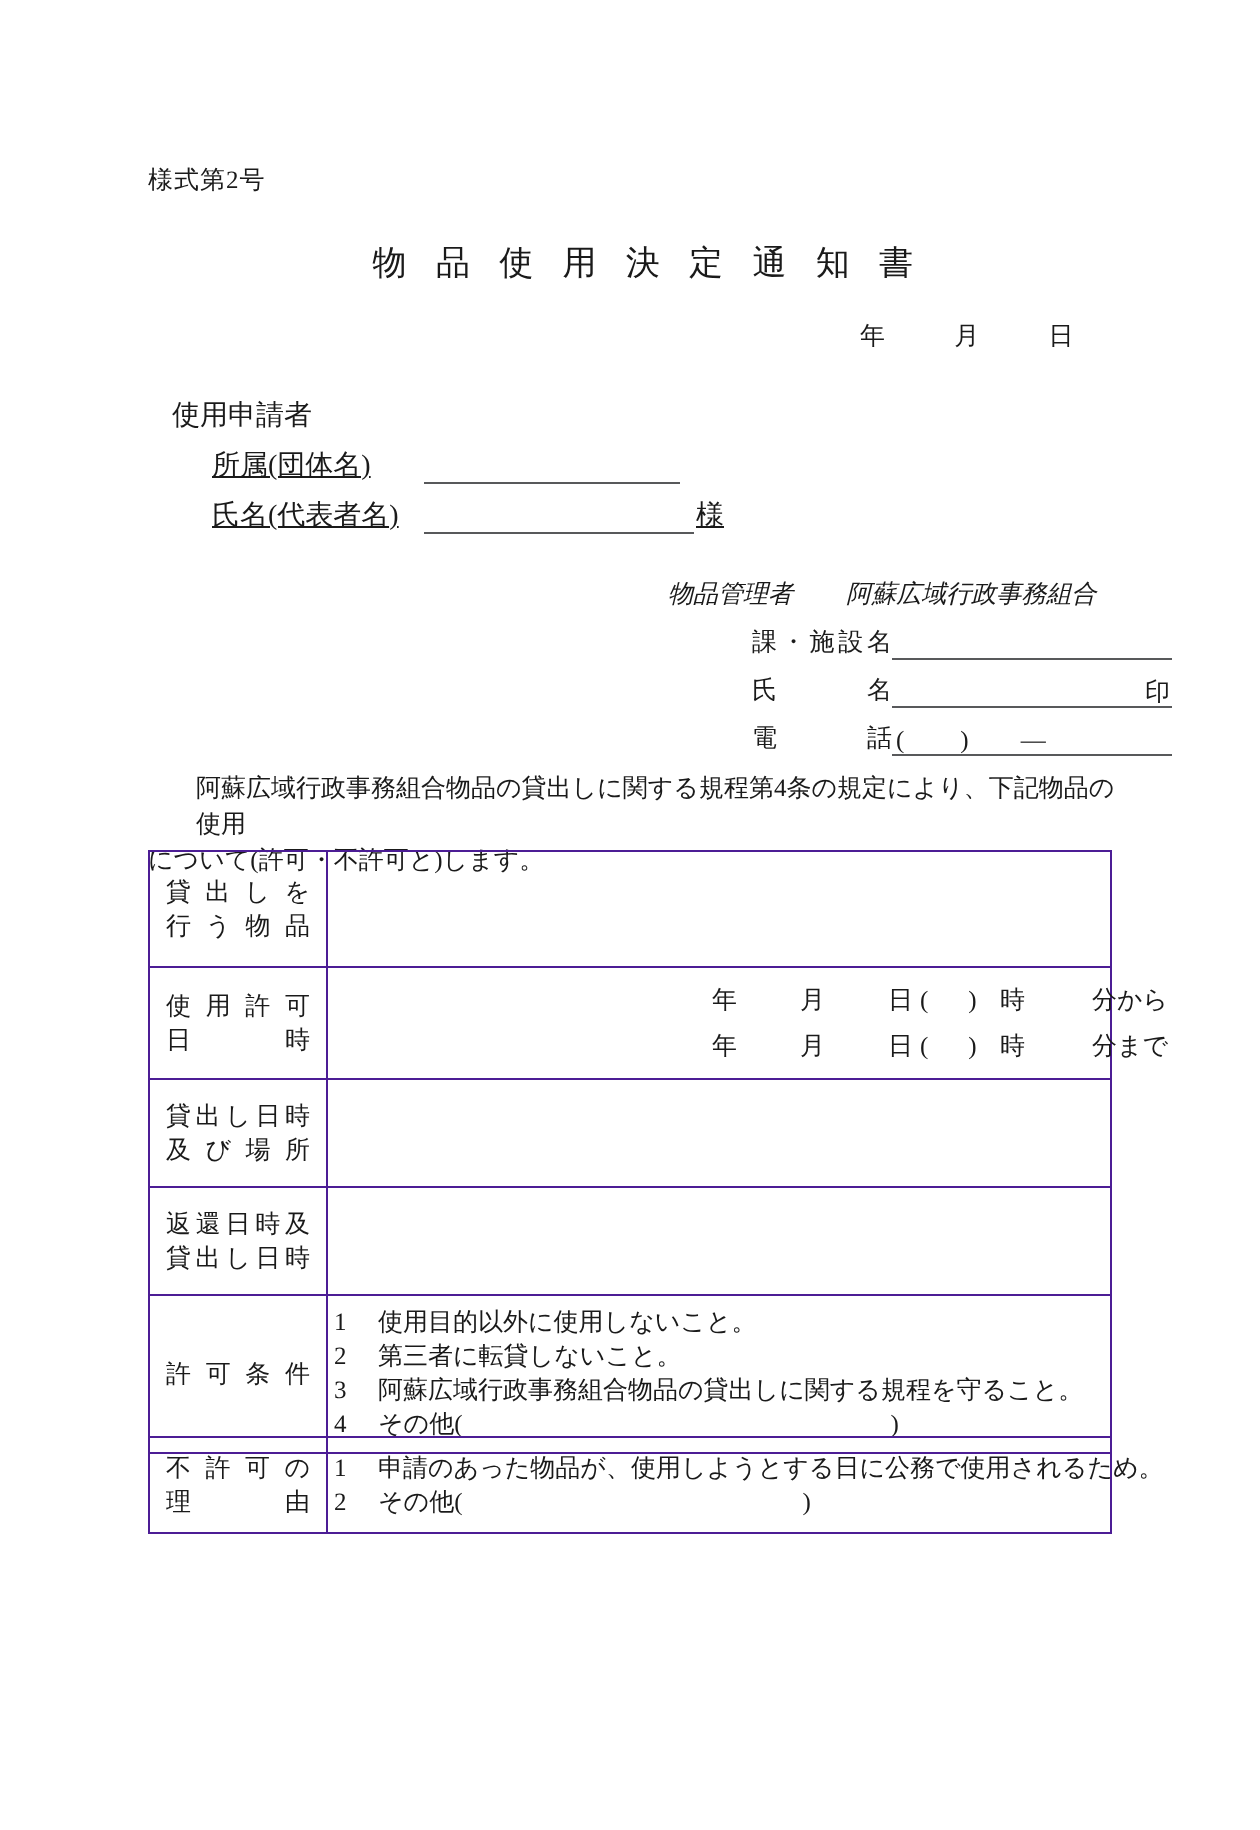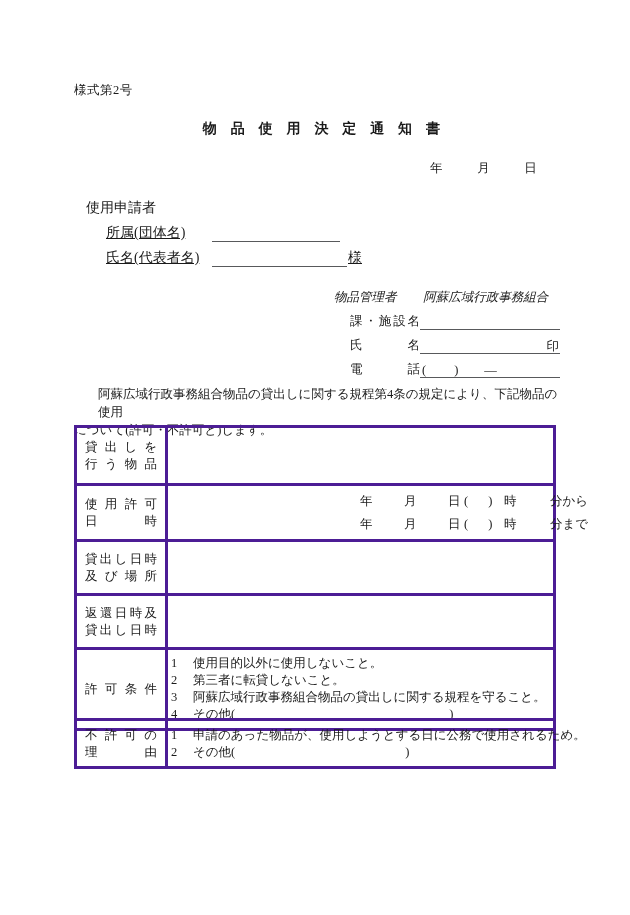--- a/index.html
+++ b/index.html
@@ -30,25 +30,24 @@
     white-space: nowrap;
   }
 
   
   .doc-title {
     position: absolute;
     left: 0;
     right: 0;
     top: 120px;
     text-align: center;
-    font-size: 14px;
+    font-size: 17px;
     letter-spacing: 5.2px;
     padding-left: 18px;
     white-space: nowrap;
-    font-weight: bold;
   }
 
   
   .date-line {
     position: absolute;
     left: 430px;
     top: 160px;
     font-size: 12.5px;
     white-space: nowrap;
   }
@@ -112,20 +111,21 @@
   .manager .mg-row {
     display: flex;
     align-items: flex-end;
     margin-top: 7px;
     padding-left: 16px;
     white-space: nowrap;
   }
   .manager .mg-label {
     display: inline-block;
     width: 70px;
+    margin-left: 26px;
   }
   .spread {
     display: inline-block;
     width: 70px;
     text-align: justify;
     text-align-last: justify;
   }
   .rule-mg {
     width: 140px;
     position: relative;
@@ -168,21 +168,21 @@
     left: 74px;
     width: 482px;
     border-collapse: collapse;
     table-layout: fixed;
     font-size: 12.5px;
   }
   .tbl-main { top: 425px; }
   .tbl-deny { top: 718px; }
 
   .tbl td {
-    border: 3px solid #4c1d95;
+    border: 1px solid #4c1d95;
     padding: 0;
     vertical-align: middle;
   }
   .col-label { width: 88px; }
 
   .cell-label {
     padding: 0 8px;
     line-height: 17px;
     text-align: center;
   }

